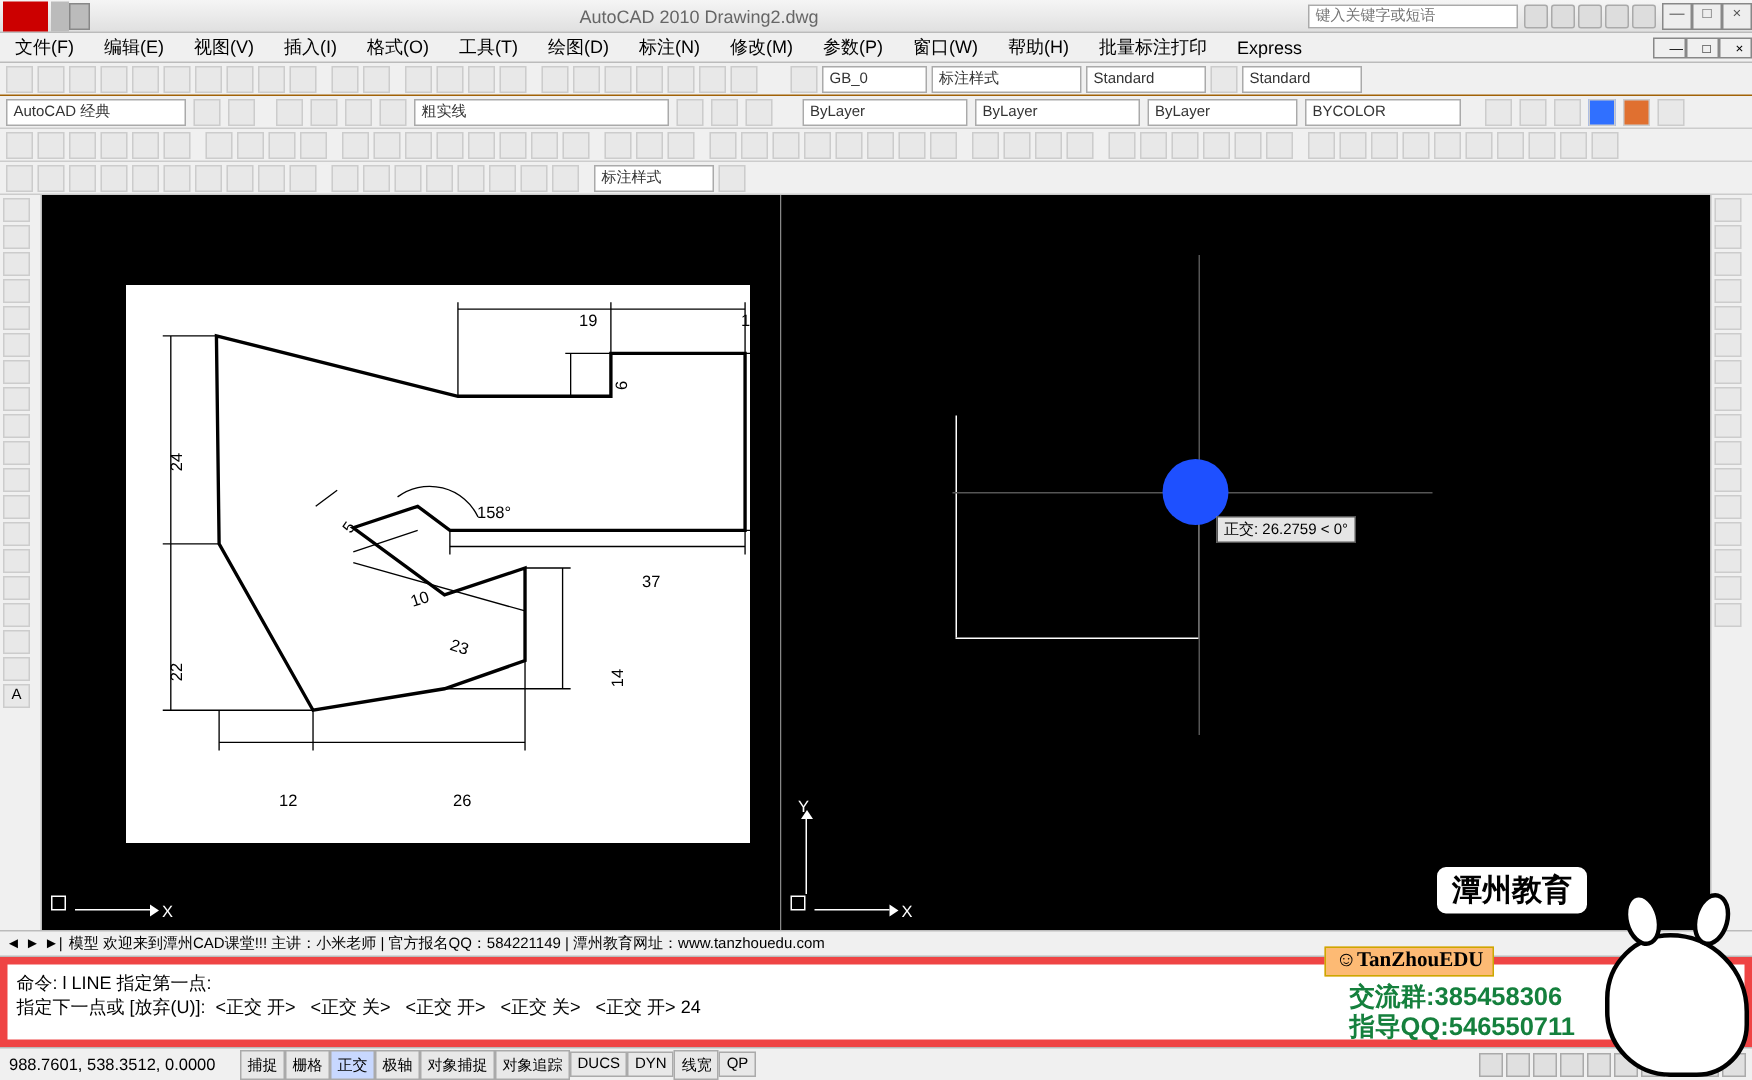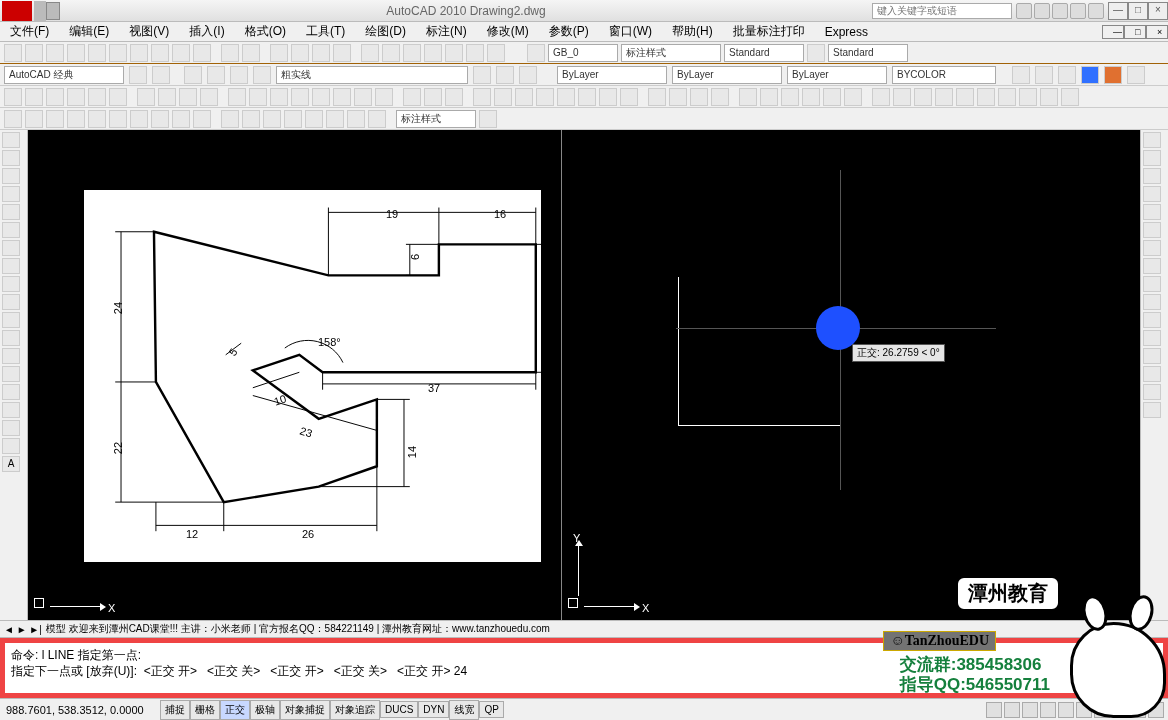--- a/index.html
+++ b/index.html
@@ -30,21 +30,21 @@
 .toolbar4 { height: 22px; background: #f0f0f0; display: flex; align-items: center; border-bottom: 1px solid #ccc; gap: 3px; padding: 0 4px; }
 
 .main-area { display: flex; height: 490px; background: #000; position: relative; }
 .left-tools { width: 28px; background: #f0f0f0; display: flex; flex-direction: column; gap: 2px; padding: 2px; border-right: 1px solid #bbb; }
 .left-tools span { width: 18px; height: 16px; background: #e8e8e8; border: 1px solid #ccc; }
 .right-tools { width: 28px; background: #f0f0f0; display: flex; flex-direction: column; gap: 2px; padding: 2px; border-left: 1px solid #bbb; }
 .right-tools span { width: 18px; height: 16px; background: #e8e8e8; border: 1px solid #ccc; }
 
 .viewports { flex: 1; display: flex; position: relative; background: #000; }
 .viewport { position: relative; background: #000; overflow: hidden; }
-.vp-left { width: 534px; border-right: 1px solid #888; }
+.vp-left { width: 493px; border-right: 1px solid #888; }
 .vp-right { flex: 1; }
 
 .ucs-icon { position: absolute; bottom: 10px; left: 6px; color: #fff; font-size: 11px; }
 .ucs-box { width: 10px; height: 10px; border: 1px solid #fff; display: inline-block; }
 .ucs-arrow-x { position: absolute; left: 16px; bottom: 3px; width: 50px; height: 1px; background: #fff; }
 .ucs-arrow-x::after { content: ""; position: absolute; right: -6px; top: -3px; border-left: 6px solid #fff; border-top: 4px solid transparent; border-bottom: 4px solid transparent; }
 .ucs-x-label { position: absolute; left: 74px; bottom: -4px; color: #fff; font-size: 11px; }
 .ucs-y-label { position: absolute; left: 5px; bottom: 66px; color: #fff; font-size: 11px; }
 .ucs-arrow-y { position: absolute; left: 10px; bottom: 14px; width: 1px; height: 50px; background: #fff; }
 .ucs-arrow-y::after { content: ""; position: absolute; top: -6px; left: -3px; border-bottom: 6px solid #fff; border-left: 4px solid transparent; border-right: 4px solid transparent; }
@@ -61,21 +61,21 @@
 
 .statusbar { height: 22px; background: #f0f0f0; display: flex; align-items: center; font-size: 11px; border-top: 1px solid #bbb; }
 .statusbar .coords { padding: 0 6px; width: 160px; }
 .status-btn { padding: 2px 4px; border: 1px solid #aaa; font-size: 10px; background: #e8e8e8; }
 .status-btn.on { background: #c8d8ff; }
 .status-right { margin-left: auto; display: flex; gap: 2px; padding-right: 4px; }
 .status-right span { width: 16px; height: 16px; background: #e0e0e0; border: 1px solid #aaa; }
 
 .overlay-box { position: absolute; font-family: "Microsoft YaHei"; }
 .overlay-edu { top: 576px; right: 108px; background: #fff; border: 2px solid #000; border-radius: 8px; padding: 2px 10px; font-size: 20px; font-weight: bold; }
-.overlay-tan { top: 631px; right: 172px; background: #737373; border: 1px solid #cca800; padding: 1px 6px; font-size: 14px; font-weight: bold; }
+.overlay-tan { top: 631px; right: 172px; background: #fdba74; border: 1px solid #cca800; padding: 1px 6px; font-size: 14px; font-weight: bold; }
 .overlay-qq { top: 655px; right: 118px; font-size: 17px; font-weight: bold; color: #15803d; line-height: 20px; }
 .overlay-avatar { position: absolute; right: 2px; bottom: 2px; width: 96px; height: 96px; background: #fff; border: 3px solid #000; border-radius: 50% 60% 40% 50%; }
 .overlay-avatar::before { content: ""; position: absolute; top: -30px; left: 10px; width: 18px; height: 30px; background: #fff; border: 3px solid #000; border-radius: 50%; transform: rotate(-15deg); }
 .overlay-avatar::after { content: ""; position: absolute; top: -30px; right: 10px; width: 18px; height: 30px; background: #fff; border: 3px solid #000; border-radius: 50%; transform: rotate(15deg); }
 
 
 .dwg { position: absolute; inset: 0; }
 </style>
 </head>
 <body>
@@ -159,21 +159,21 @@
 
 <div class="toolbar2">
   <div class="tool-drop" style="width:120px">AutoCAD 经典</div>
   <div class="tool-btn"></div>
   <div class="tool-btn"></div>
   <div class="tool-sep"></div>
   <div class="tool-btn"></div>
   <div class="tool-btn"></div>
   <div class="tool-btn"></div>
   <div class="tool-btn"></div>
-  <div class="tool-drop" style="width:192px">粗实线</div>
+  <div class="tool-drop" style="width:170px">粗实线</div>
   <div class="tool-btn"></div>
   <div class="tool-btn"></div>
   <div class="tool-btn"></div>
   <div class="tool-sep" style="width:10px"></div>
   <div class="tool-drop" style="width:110px">ByLayer</div>
   <div class="tool-drop" style="width:110px">ByLayer</div>
   <div class="tool-drop" style="width:100px">ByLayer</div>
   <div class="tool-drop" style="width:104px">BYCOLOR</div>
   <div class="tool-sep" style="width:6px"></div>
   <div class="tool-btn"></div>

